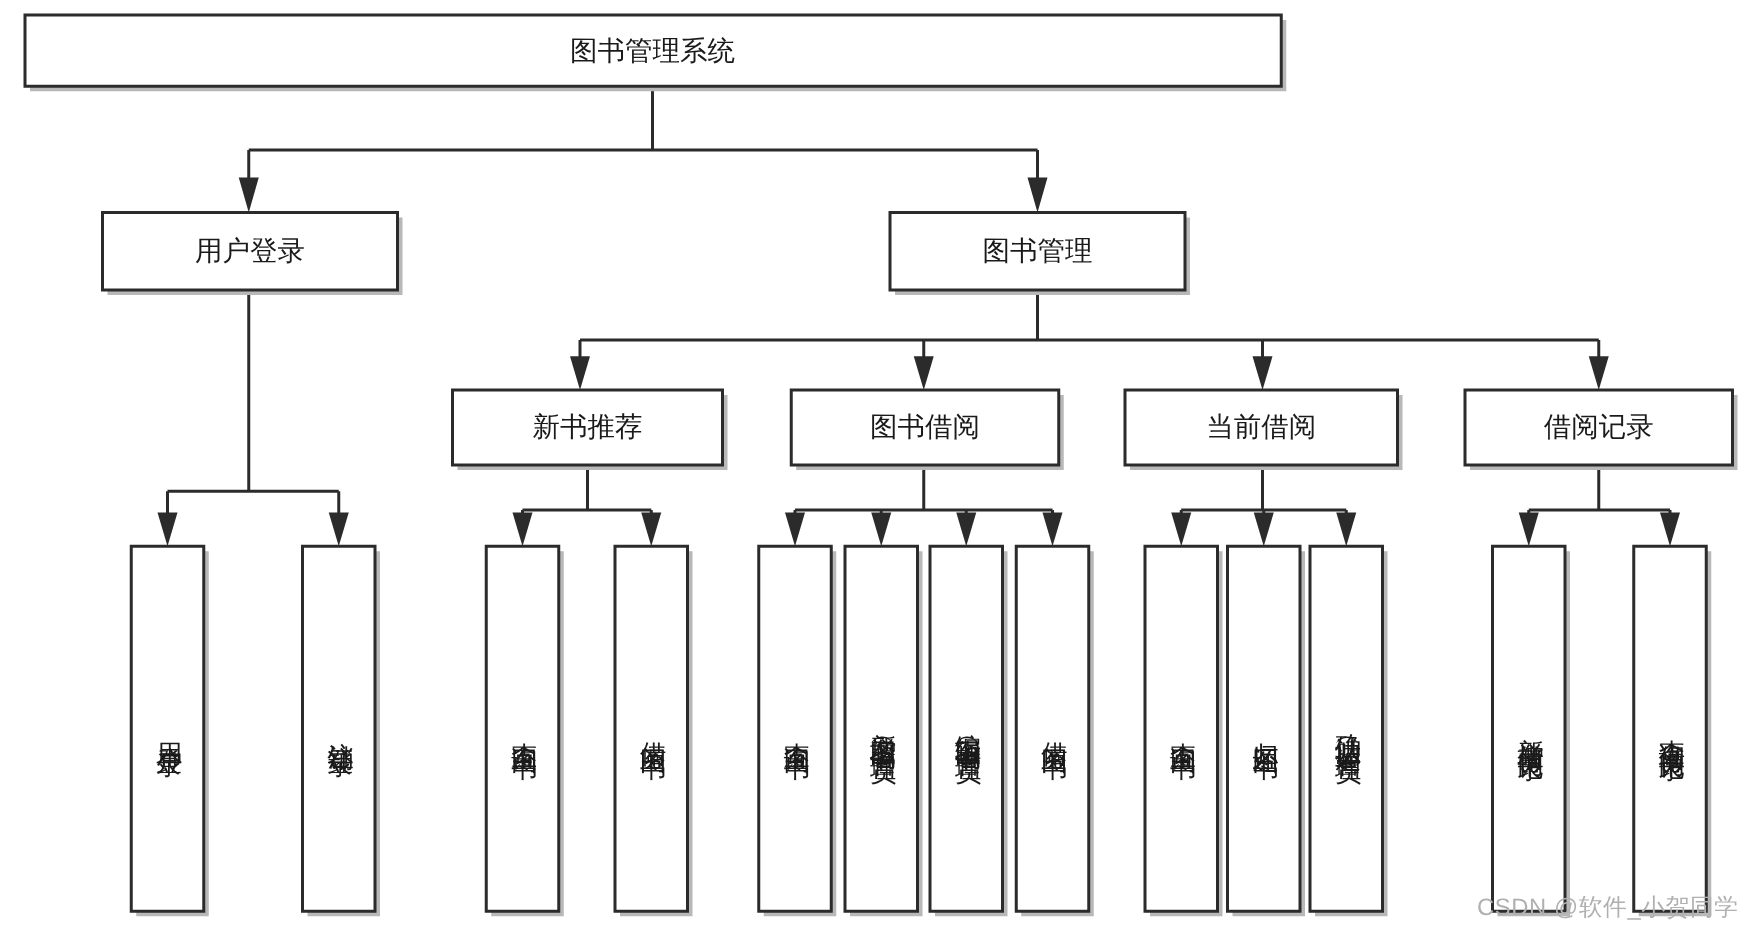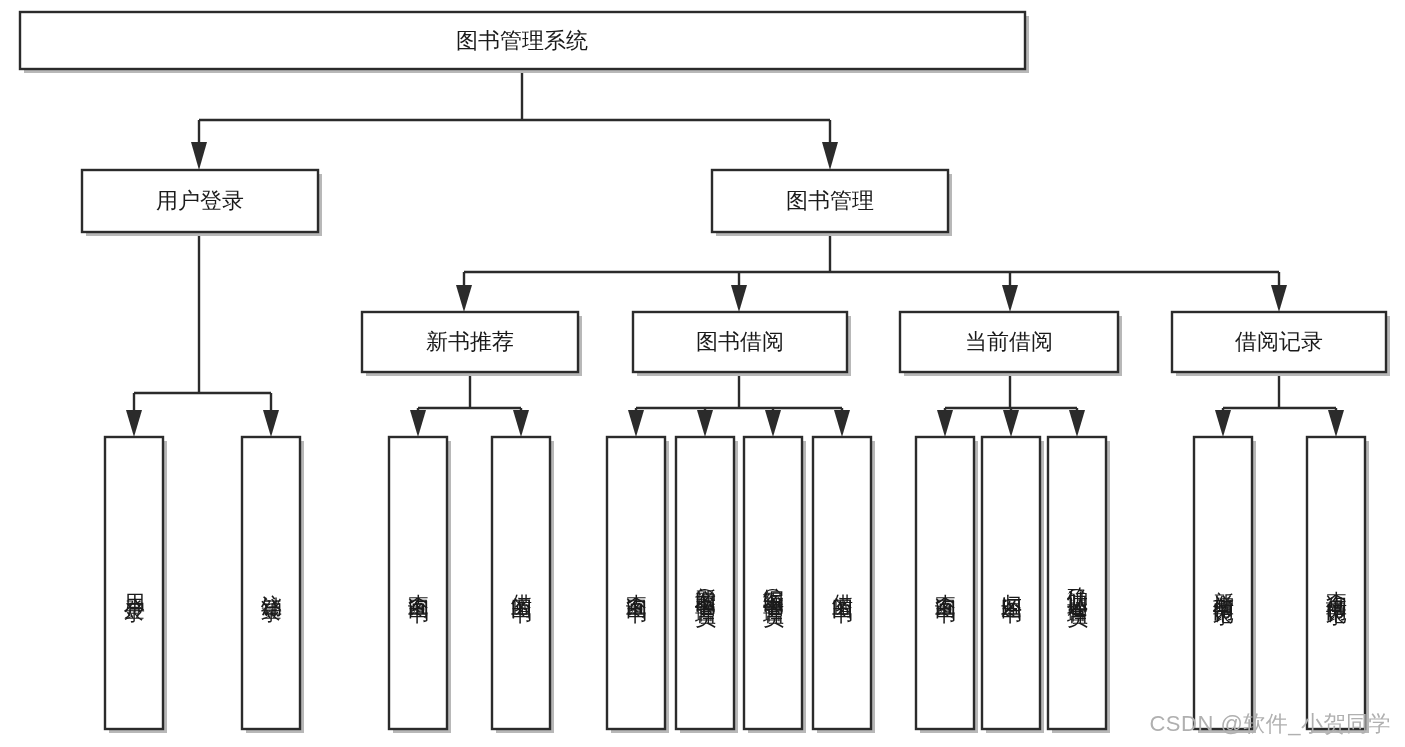--- a/index.html
+++ b/index.html
@@ -65,21 +65,21 @@
     align-items: center;
     justify-content: center;
     white-space: nowrap;
     pointer-events: none;
   }
   .watermark {
     position: absolute;
     right: 14px;
     bottom: 8px;
     font-family: "Liberation Sans", "DejaVu Sans", sans-serif;
-    font-size: 22px;
+    font-size: 19px;
     color: #b0b0b0;
     letter-spacing: 0.5px;
     white-space: nowrap;
   }
 </style>
 </head>
 <body>
 
 <div id="diagram-root">
 

